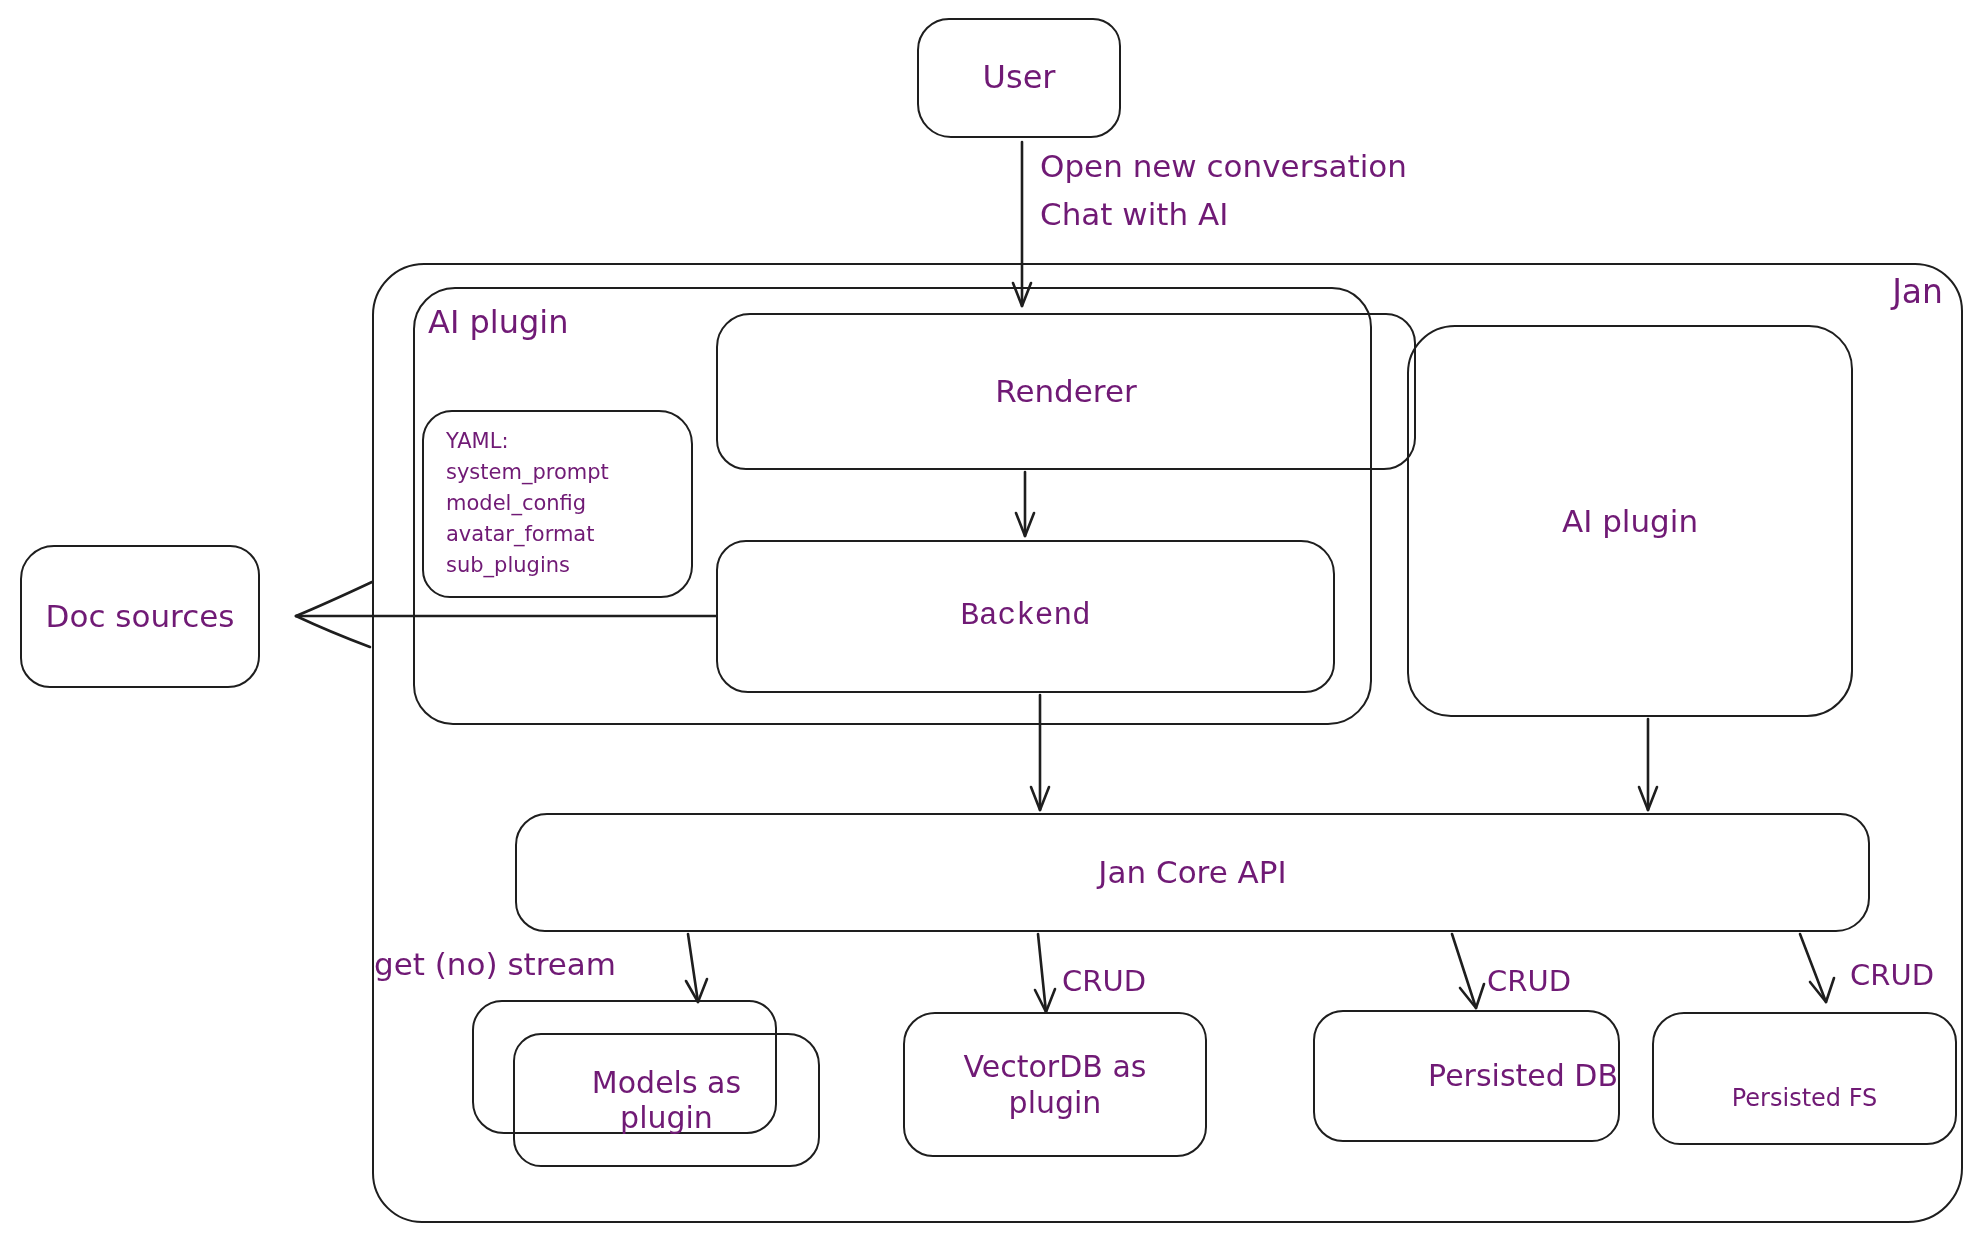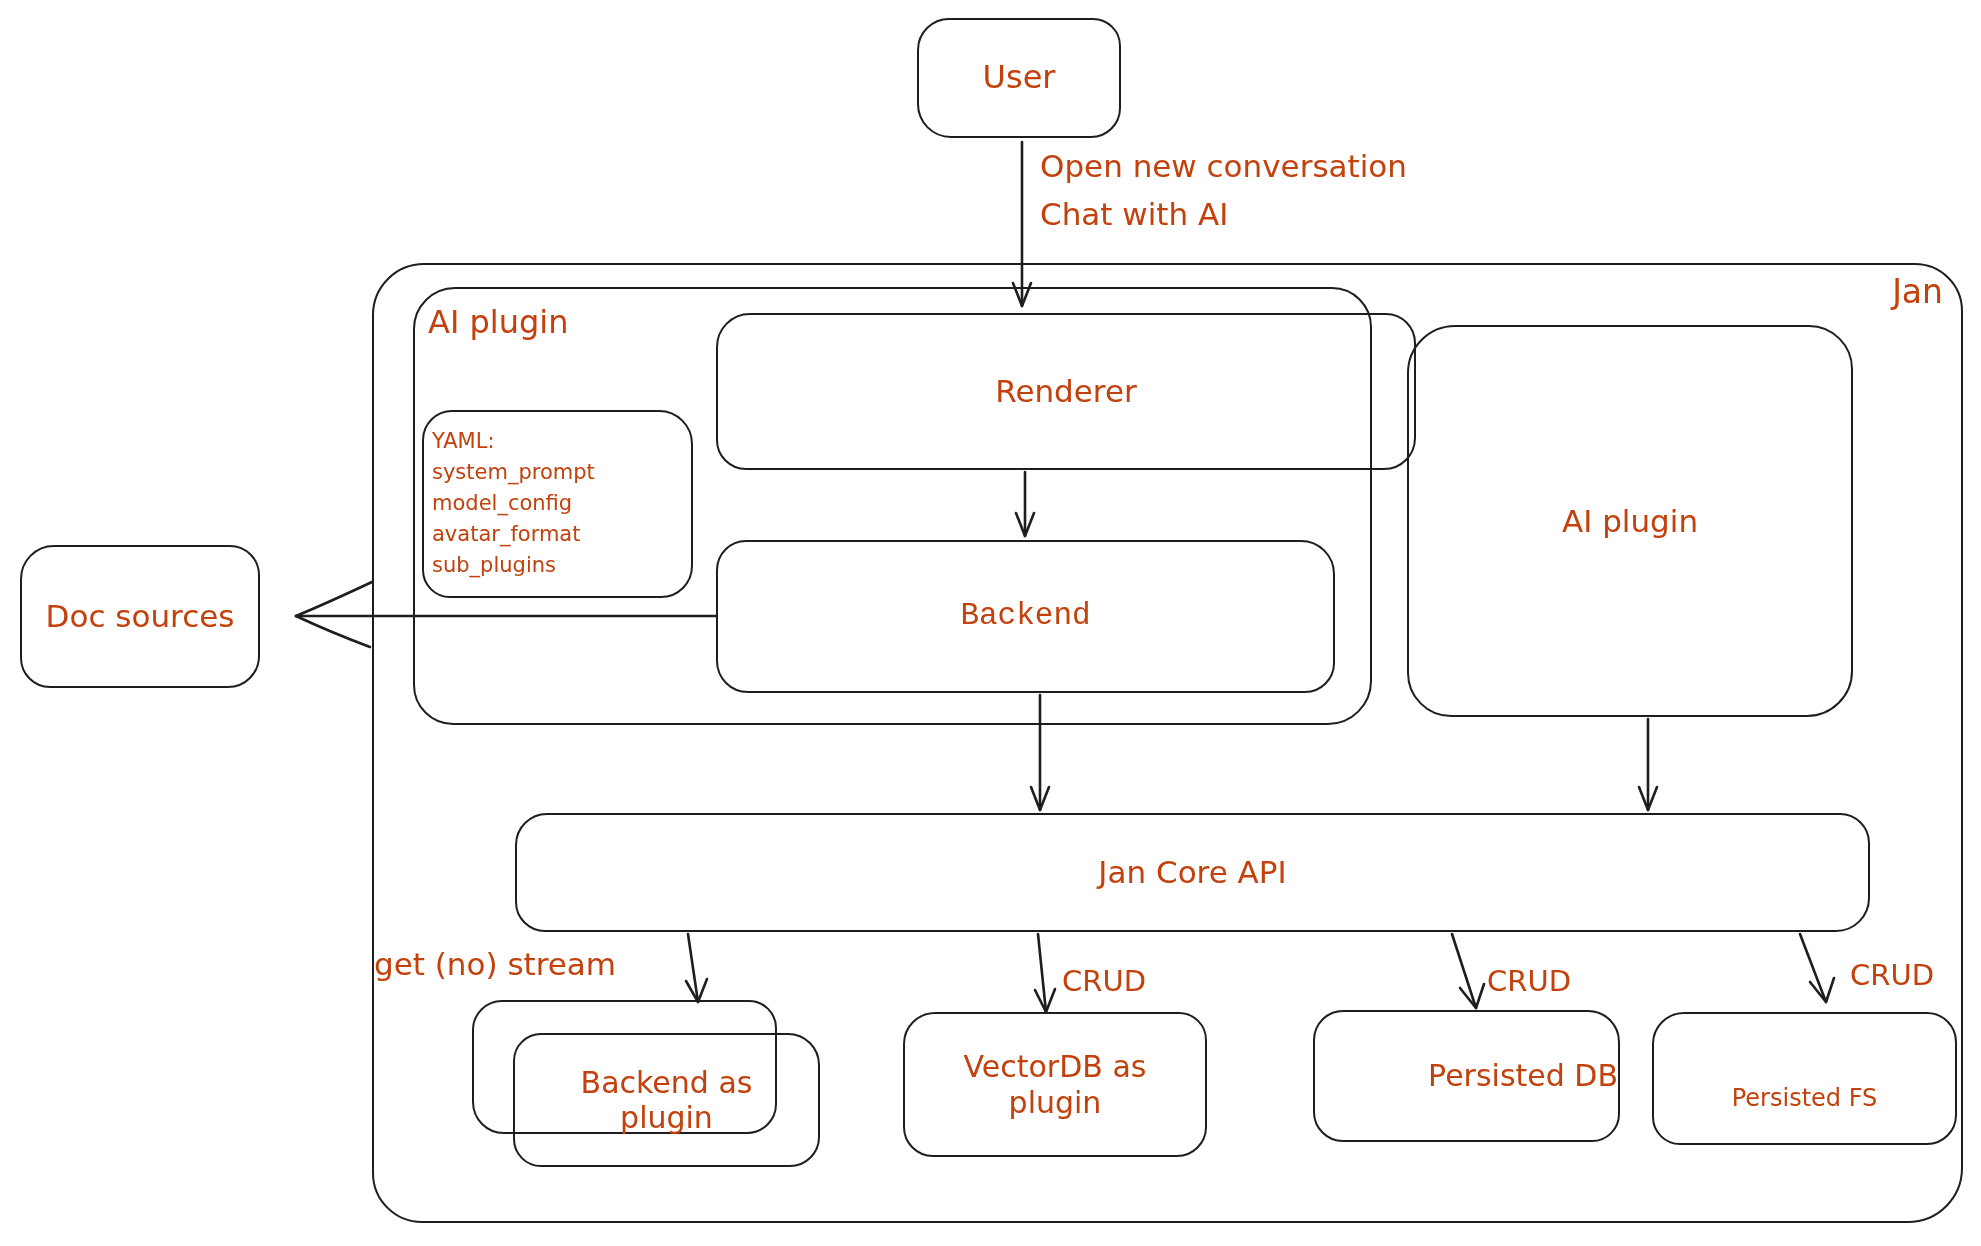--- a/index.html
+++ b/index.html
@@ -1,21 +1,21 @@
 <!DOCTYPE html>
 <html><head>
 <meta charset="utf-8">
 <style>
   html,body{margin:0;padding:0;background:#ffffff;}
   .stage{
     position:relative;
     width:1981px;height:1246px;
     background:#ffffff;
     font-family:"DejaVu Sans",sans-serif;
-    color:#c2410c;
+    color:#701a75;
     overflow:hidden;
   }
   .box{
     position:absolute;
     border:2.5px solid #1e1e1e;
     background:transparent;
     box-sizing:border-box;
     display:flex;align-items:center;justify-content:center;
     text-align:center;
   }
@@ -84,21 +84,21 @@
 
   <div class="box" style="left:716px;top:313px;width:700px;height:157px;border-radius:34px 30px 32px 30px;">
     <div class="node-label" style="font-size:31px;">Renderer</div>
   </div>
 
   <div class="box" style="left:716px;top:540px;width:619px;height:153px;border-radius:30px 34px 30px 32px;font-family:Liberation Mono, monospace;">
     <div class="node-label" style="font-size:31px;">Backend</div>
   </div>
 
   <div class="box" style="left:422px;top:410px;width:271px;height:188px;border-radius:30px 34px 32px 28px;align-items:flex-start;justify-content:flex-start;">
-    <div style="padding:14px 0 0 8px;text-align:left;font-size:21px;line-height:1.48;">
+    <div style="padding:14px 0 0 22px;text-align:left;font-size:21px;line-height:1.48;">
       <div>YAML:</div>
       <div>system_prompt</div>
       <div>model_config</div>
       <div>avatar_format</div>
       <div>sub_plugins</div>
     </div>
   </div>
 
   <div class="box" style="left:20px;top:545px;width:240px;height:143px;border-radius:34px 30px 32px 30px;">
     <div class="node-label" style="font-size:31px;">Doc sources</div>
@@ -112,21 +112,21 @@
     <div class="node-label" style="font-size:31px;">Jan Core API</div>
   </div>
 
   <div class="edge-label" style="left:374px;top:946px;font-size:31px;">get (no) stream</div>
   <div class="edge-label" style="left:1062px;top:964px;font-size:29px;">CRUD</div>
   <div class="edge-label" style="left:1487px;top:964px;font-size:29px;">CRUD</div>
   <div class="edge-label" style="left:1850px;top:958px;font-size:29px;">CRUD</div>
 
   <div class="box" style="left:472px;top:1000px;width:305px;height:134px;border-radius:30px 28px 30px 32px;"></div>
   <div class="box" style="left:513px;top:1033px;width:307px;height:134px;border-radius:28px 32px 30px 28px;">
-    <div class="node-label" style="font-size:30px;width:210px;">Backend as plugin</div>
+    <div class="node-label" style="font-size:30px;width:210px;">Models as plugin</div>
   </div>
 
   <div class="box" style="left:903px;top:1012px;width:304px;height:145px;border-radius:32px 28px 30px 30px;">
     <div class="node-label" style="font-size:30px;width:230px;">VectorDB as plugin</div>
   </div>
 
   <div class="box" style="left:1313px;top:1010px;width:307px;height:132px;border-radius:30px 32px 28px 30px;justify-content:flex-end;">
     <div class="node-label" style="font-size:30px;">Persisted DB</div>
   </div>
 

